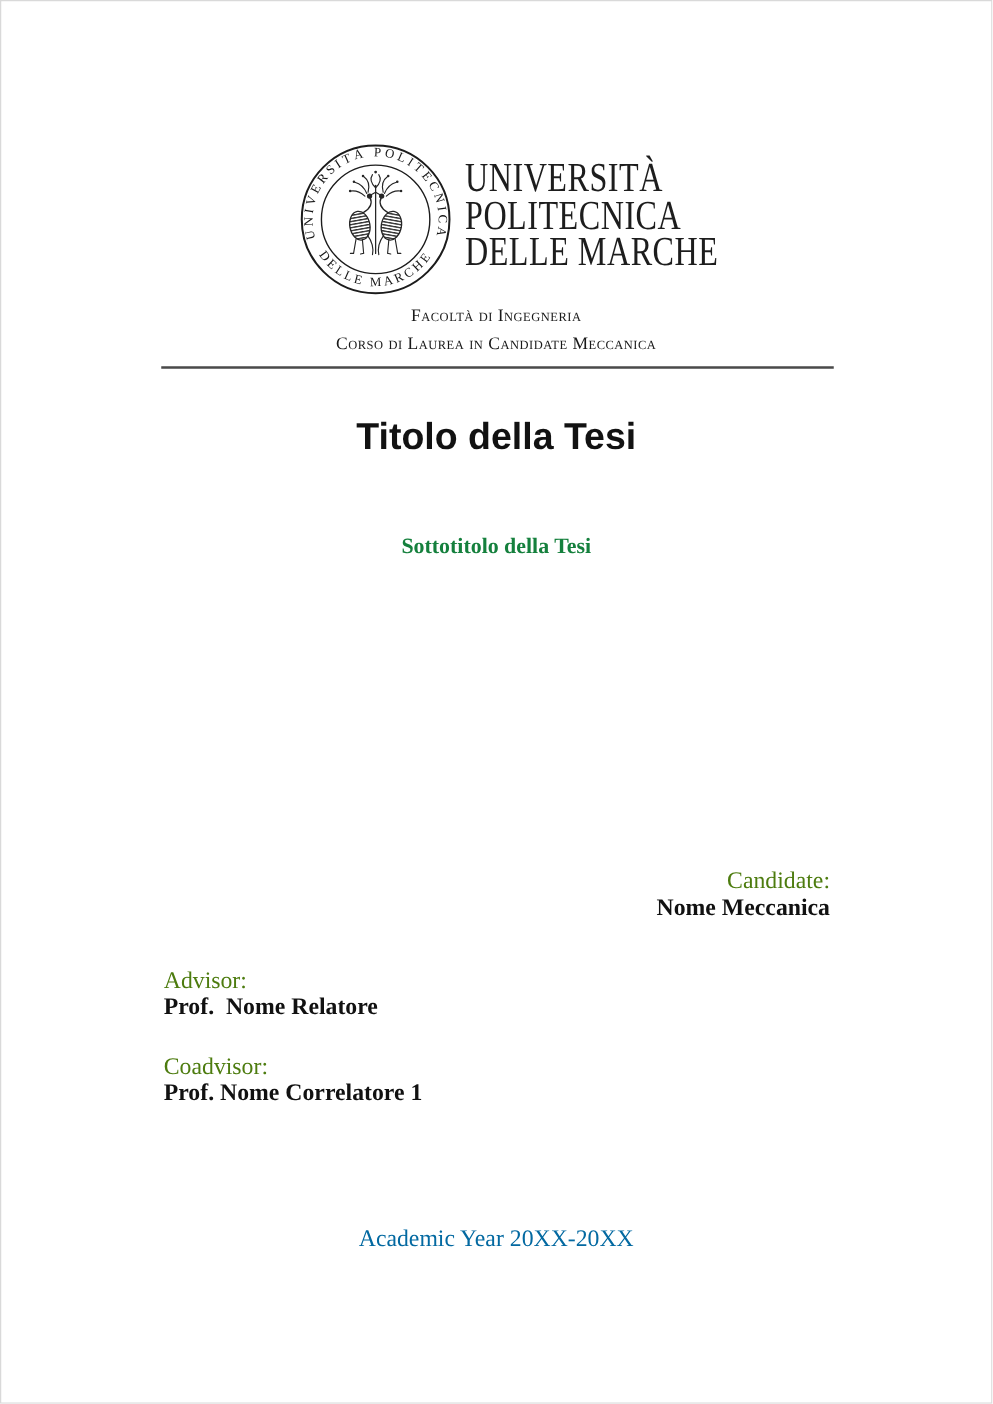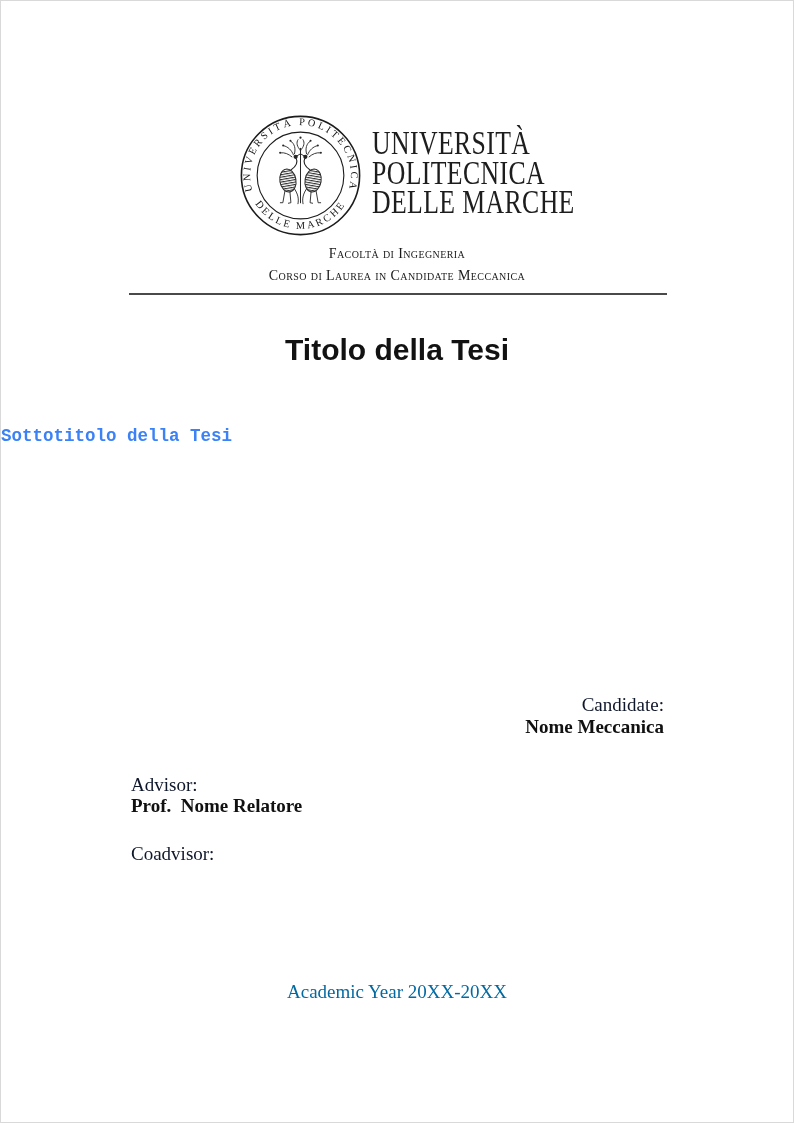--- a/index.html
+++ b/index.html
@@ -78,26 +78,26 @@
     font-size: 30px;
     line-height: 36px;
     color: #121212;
   }
   .subtitle {
     position: absolute;
     top: 425px;
     left: 0;
     width: 100%;
     margin: 0;
-    text-align: left;
-    font-family: Liberation Mono, monospace;
+    text-align: center;
+    font-family: Liberation Serif, serif;
     font-weight: bold;
     font-size: 17.5px;
     line-height: 21px;
-    color: #3b82f6;
+    color: #15803d;
   }
 
   
   .candidate {
     position: absolute;
     top: 693px;
     right: 129px;
     text-align: right;
     font-size: 19px;
     line-height: 22px;
@@ -115,21 +115,21 @@
     left: 130px;
     font-size: 19px;
     line-height: 21px;
   }
   .person-name {
     font-weight: bold;
     white-space: pre-wrap;
     color: #111111;
   }
   .person-label {
-    color: #0f172a;
+    color: #4d7c0f;
   }
 
   .academic-year {
     position: absolute;
     top: 980px;
     left: 0;
     width: 100%;
     text-align: center;
     font-size: 19px;
     line-height: 22px;
@@ -206,17 +206,18 @@
     <div class="person-name">Nome Meccanica</div>
   </div>
 
   <div class="advisor">
     <div class="person-label">Advisor:</div>
     <div class="person-name">Prof.  Nome Relatore</div>
   </div>
 
   <div class="coadvisor">
     <div class="person-label">Coadvisor:</div>
+    <div class="person-name">Prof. Nome Correlatore 1</div>
   </div>
 
   <div class="academic-year">Academic Year 20XX-20XX</div>
 
 </div>
 
 </body></html>

